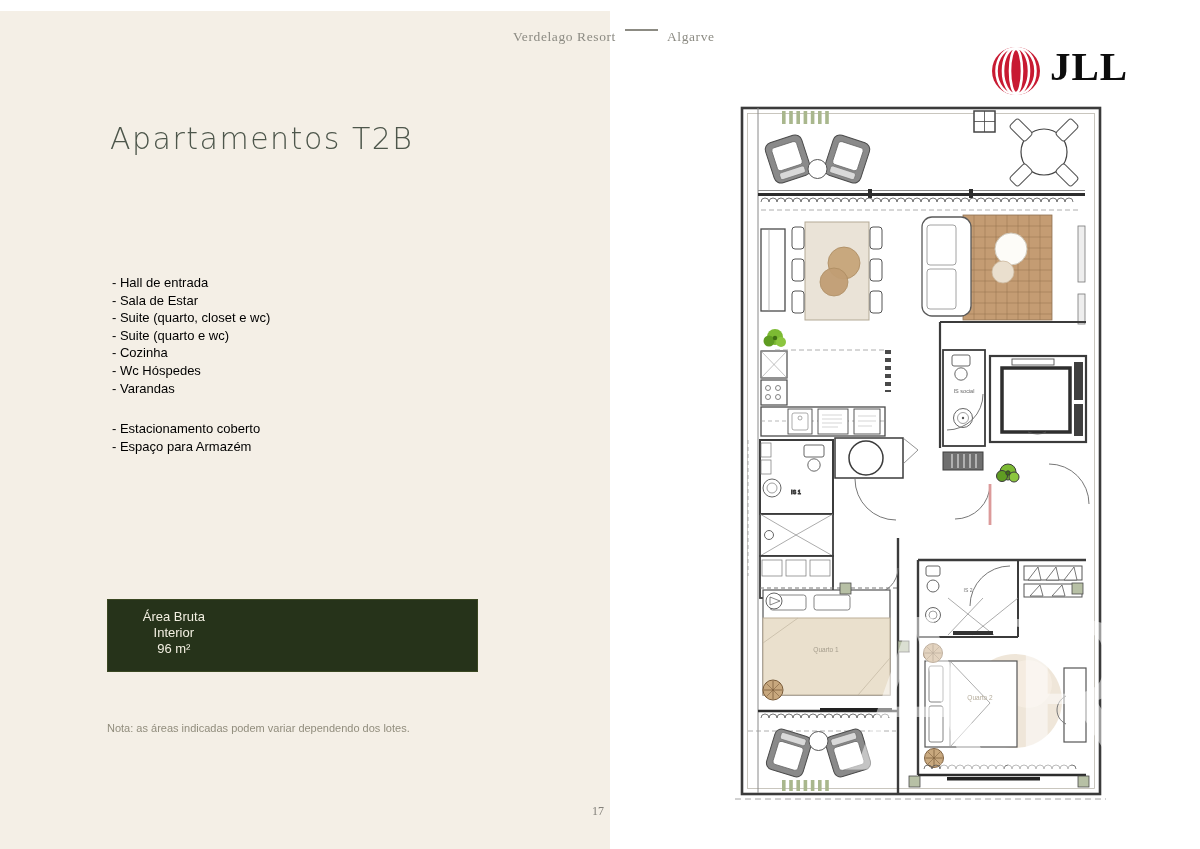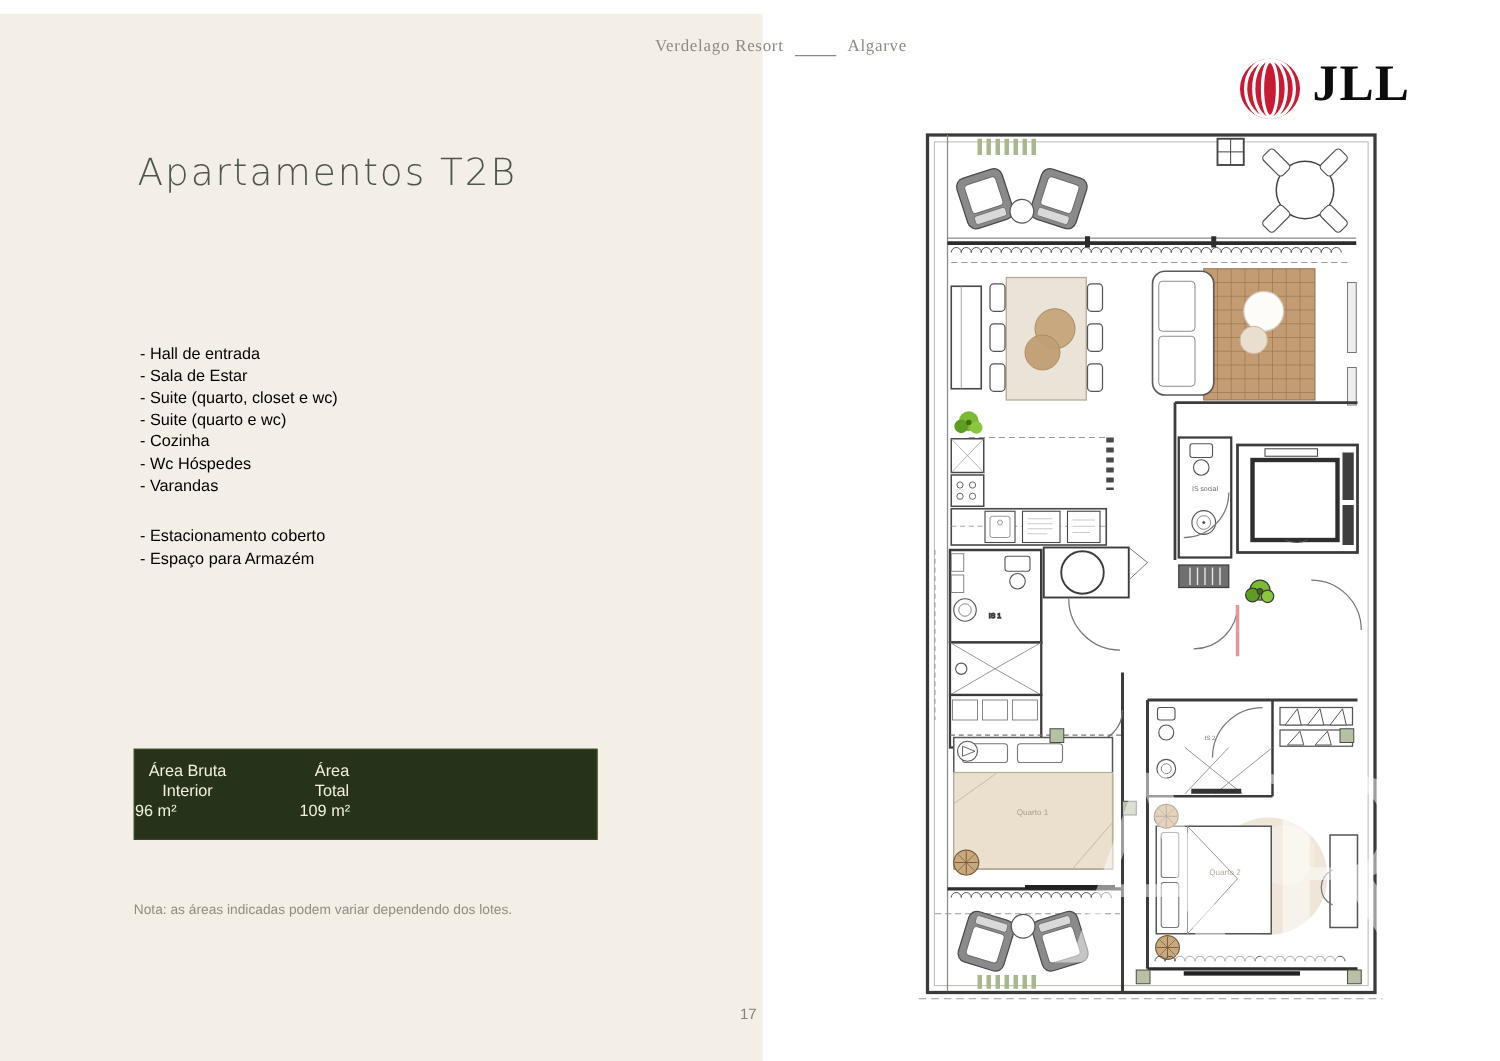--- a/index.html
+++ b/index.html
@@ -1,40 +1,40 @@
 <!DOCTYPE html>
 <html><head>
 <meta charset="utf-8">
 <style>
   html,body{margin:0;padding:0}
   body{width:1200px;height:849px;position:relative;background:#ffffff;
        font-family:"Liberation Sans",sans-serif;overflow:hidden}
 
   .left-panel{position:absolute;left:0;top:11px;width:610px;height:849px;background:#f4efe6}
 
-  .page-header{position:absolute;left:524px;top:29px;display:flex;align-items:flex-end;gap:9px;
+  .page-header{position:absolute;left:513px;top:29px;display:flex;align-items:flex-start;gap:9px;
        font-family:"Liberation Serif",serif;font-size:13.5px;color:#8c8b83;letter-spacing:.6px;white-space:nowrap}
   .header-dash{width:33px;height:1.5px;background:#8c8b83}
 
   .brochure-title{position:absolute;left:110px;top:110px;font-family:"DejaVu Sans",sans-serif;
        font-weight:200;font-size:30px;letter-spacing:1.5px;color:#4d564b}
 
   .features{position:absolute;left:112px;top:263px;font-size:13px;line-height:17.6px;color:#000000}
   .features .gap{height:23px}
 
   .areas-box{position:absolute;left:107px;top:588px;width:371px;height:73px;background:#26331a;
        border:1px solid #3a4722;box-sizing:border-box;display:grid;grid-template-columns:1.12fr 1fr 1.02fr;
        color:#f3f0e2;text-align:center}
-  .acol{display:flex;flex-direction:column;align-items:flex-start;padding-top:9px;box-sizing:border-box;height:100%}
+  .acol{display:flex;flex-direction:column;align-items:center;padding-top:9px;box-sizing:border-box;height:100%}
   .a-label{font-size:13px;line-height:16px}
   .w84{max-width:84px}.w52{max-width:52px}
   .a-value{font-size:13px;margin-top:auto;padding-bottom:25px}
 
   .note{position:absolute;left:107px;top:711px;font-size:11px;color:#918d7d}
-  .page-number{position:absolute;left:592px;top:793px;font-size:12px;color:#83817a;font-family:Liberation Sans, sans-serif}
+  .page-number{position:absolute;left:592px;top:793px;font-size:12px;color:#83817a;font-family:Liberation Serif, serif}
 
   .jll{position:absolute;left:991px;top:46px;display:flex;align-items:flex-start;gap:9px}
   .jll-text{font-family:"Liberation Serif",serif;font-weight:bold;font-size:41px;color:#0c0c0c;letter-spacing:1px;line-height:1}
 
   .plan{position:absolute;left:728px;top:98px}
   .plan text{font-family:"Liberation Sans",sans-serif}
 </style>
 </head>
 <body>
 
@@ -51,24 +51,20 @@
     <div>- Varandas</div>
     <div class="gap"></div>
     <div>- Estacionamento coberto</div>
     <div>- Espaço para Armazém</div>
   </div>
 
   <div class="areas-box">
     <div class="acol">
       <div class="a-label w84">Área Bruta Interior</div>
       <div class="a-value">96 m²</div>
-    </div>
-    <div class="acol">
-      <div class="a-label w52">Área Total</div>
-      <div class="a-value">109 m²</div>
     </div>
   </div>
 
   <div class="note">Nota: as áreas indicadas podem variar dependendo dos lotes.</div>
   <div class="page-number">17</div>
 </div>
 
 <div class="page-header">
   <span>Verdelago Resort</span>
   <span class="header-dash"></span>

